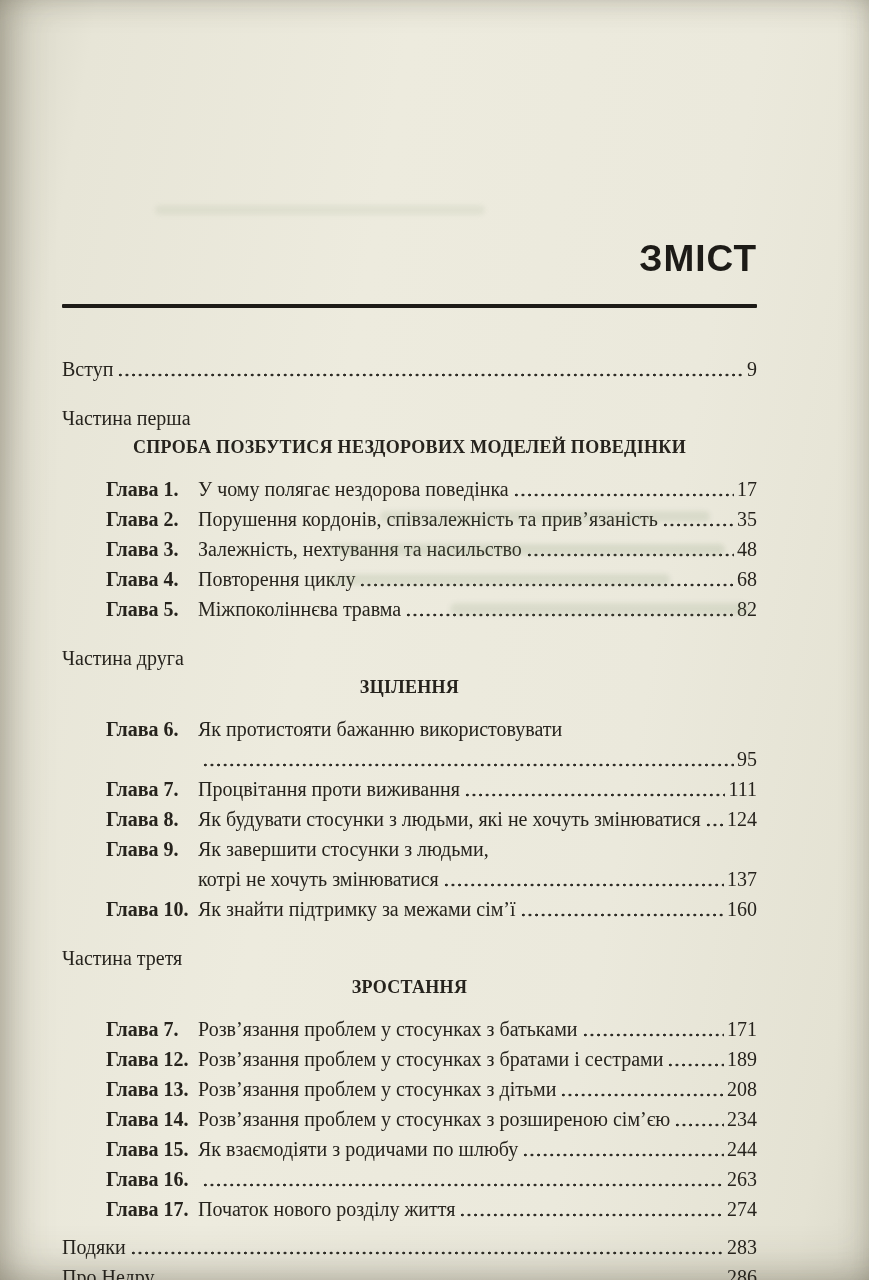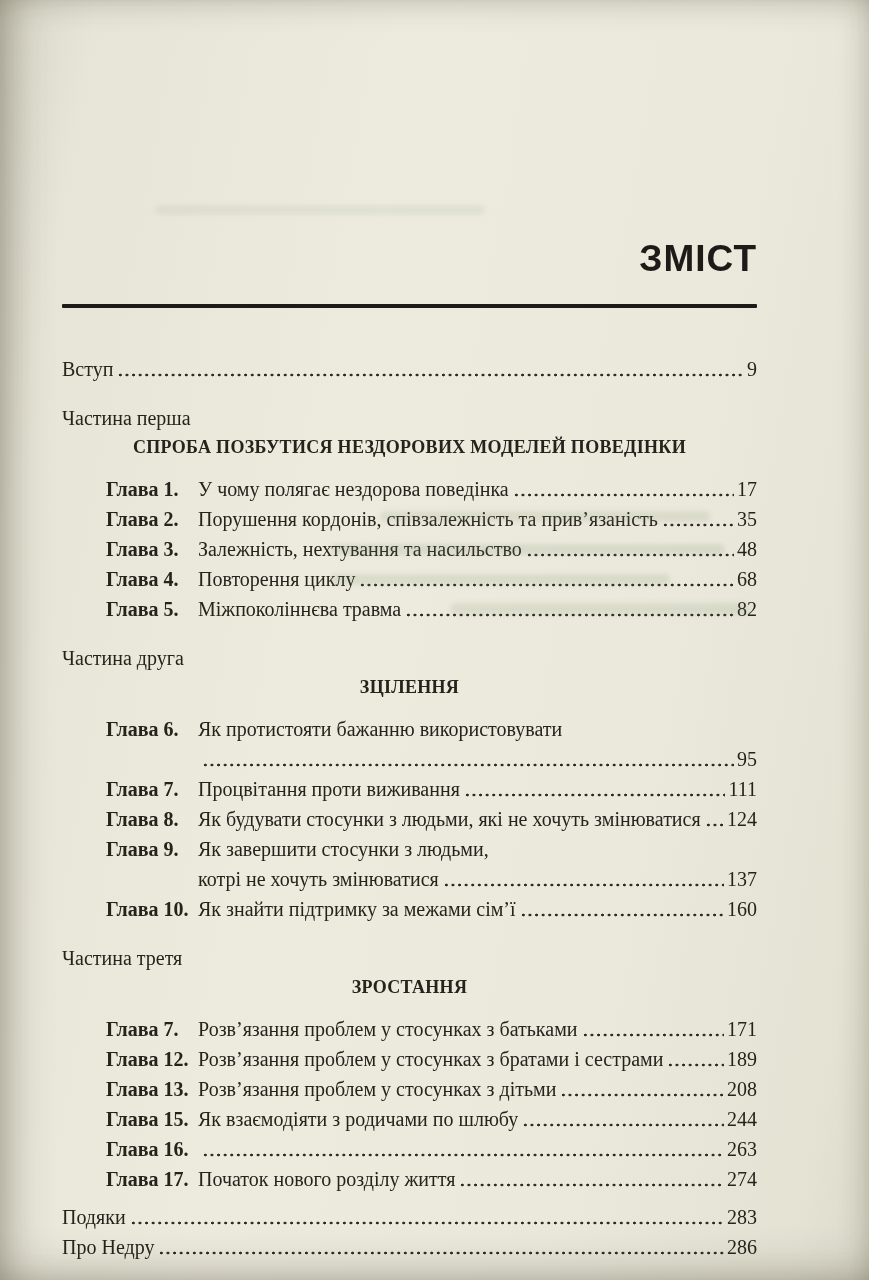--- a/index.html
+++ b/index.html
@@ -240,20 +240,30 @@
         <span class="chapter-label">Глава 13.</span>
         <span class="entry-body">
           <span class="entry-line">
             <span class="entry-text">Розв’язання проблем у стосунках з дітьми</span>
             <span class="dots"></span>
             <span class="pagenum">208</span>
           </span>
         </span>
       </div>
       <div class="entry">
+        <span class="chapter-label">Глава 14.</span>
+        <span class="entry-body">
+          <span class="entry-line">
+            <span class="entry-text">Розв’язання проблем у стосунках з розширеною сім’єю</span>
+            <span class="dots"></span>
+            <span class="pagenum">234</span>
+          </span>
+        </span>
+      </div>
+      <div class="entry">
         <span class="chapter-label">Глава 15.</span>
         <span class="entry-body">
           <span class="entry-line">
             <span class="entry-text">Як взаємодіяти з родичами по шлюбу</span>
             <span class="dots"></span>
             <span class="pagenum">244</span>
           </span>
         </span>
       </div>
       <div class="entry">

